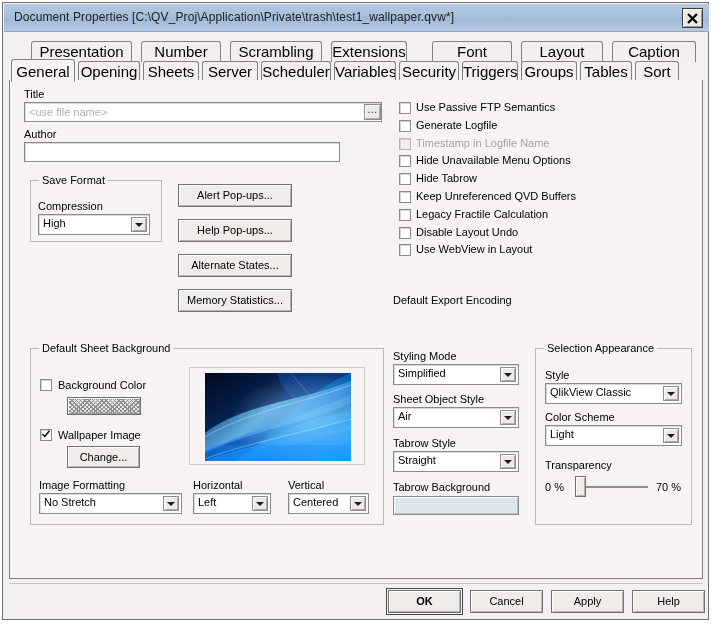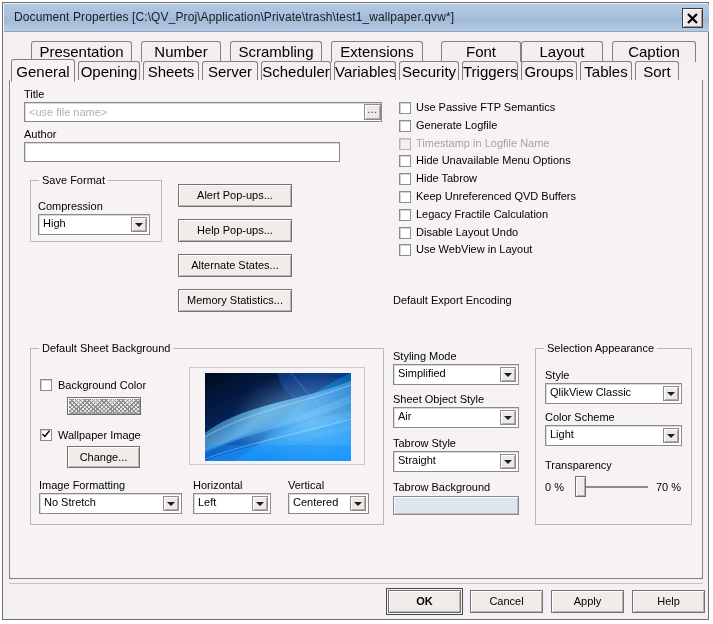--- a/index.html
+++ b/index.html
@@ -259,22 +259,22 @@
       <svg width="13" height="13" viewBox="0 0 13 13" aria-hidden="true">
         <path d="M2 2 L11 11 M11 2 L2 11" stroke="#000" stroke-width="2.2" fill="none"></path>
       </svg>
     </div>
   </div>
 
   <div class="tabrow" id="tabrow-top" style="left:6px; top:38px; width:694px;">
       <div class="tab" style="left: 22px; width: 101px;"><span>Presentation</span></div>
       <div class="tab" style="left: 132px; width: 80px;"><span>Number</span></div>
       <div class="tab" style="left: 221px; width: 92px;"><span>Scrambling</span></div>
-      <div class="tab" style="left: 322px; width: 92px;"><span>Extensions</span></div>
-      <div class="tab" style="left: 423px; width: 80px; margin-left: 9px;"><span>Font</span></div>
+      <div class="tab" style="left: 322px; width: 76px;"><span>Extensions</span></div>
+      <div class="tab" style="left: 423px; width: 80px;"><span>Font</span></div>
       <div class="tab" style="left: 512px; width: 82px;"><span>Layout</span></div>
       <div class="tab" style="left: 603px; width: 84px;"><span>Caption</span></div>
     </div>
 
   <div class="tabrow" id="tabrow-bottom" style="left:6px; top:58px; width:694px;">
       <div class="tab active" style="left: 2px; width: 64px;"><span>General</span></div>
       <div class="tab" style="left: 69px; width: 62px;"><span>Opening</span></div>
       <div class="tab" style="left: 134px; width: 56px;"><span>Sheets</span></div>
       <div class="tab" style="left: 193px; width: 56px;"><span>Server</span></div>
       <div class="tab" style="left: 252px; width: 70px;"><span>Scheduler</span></div>

